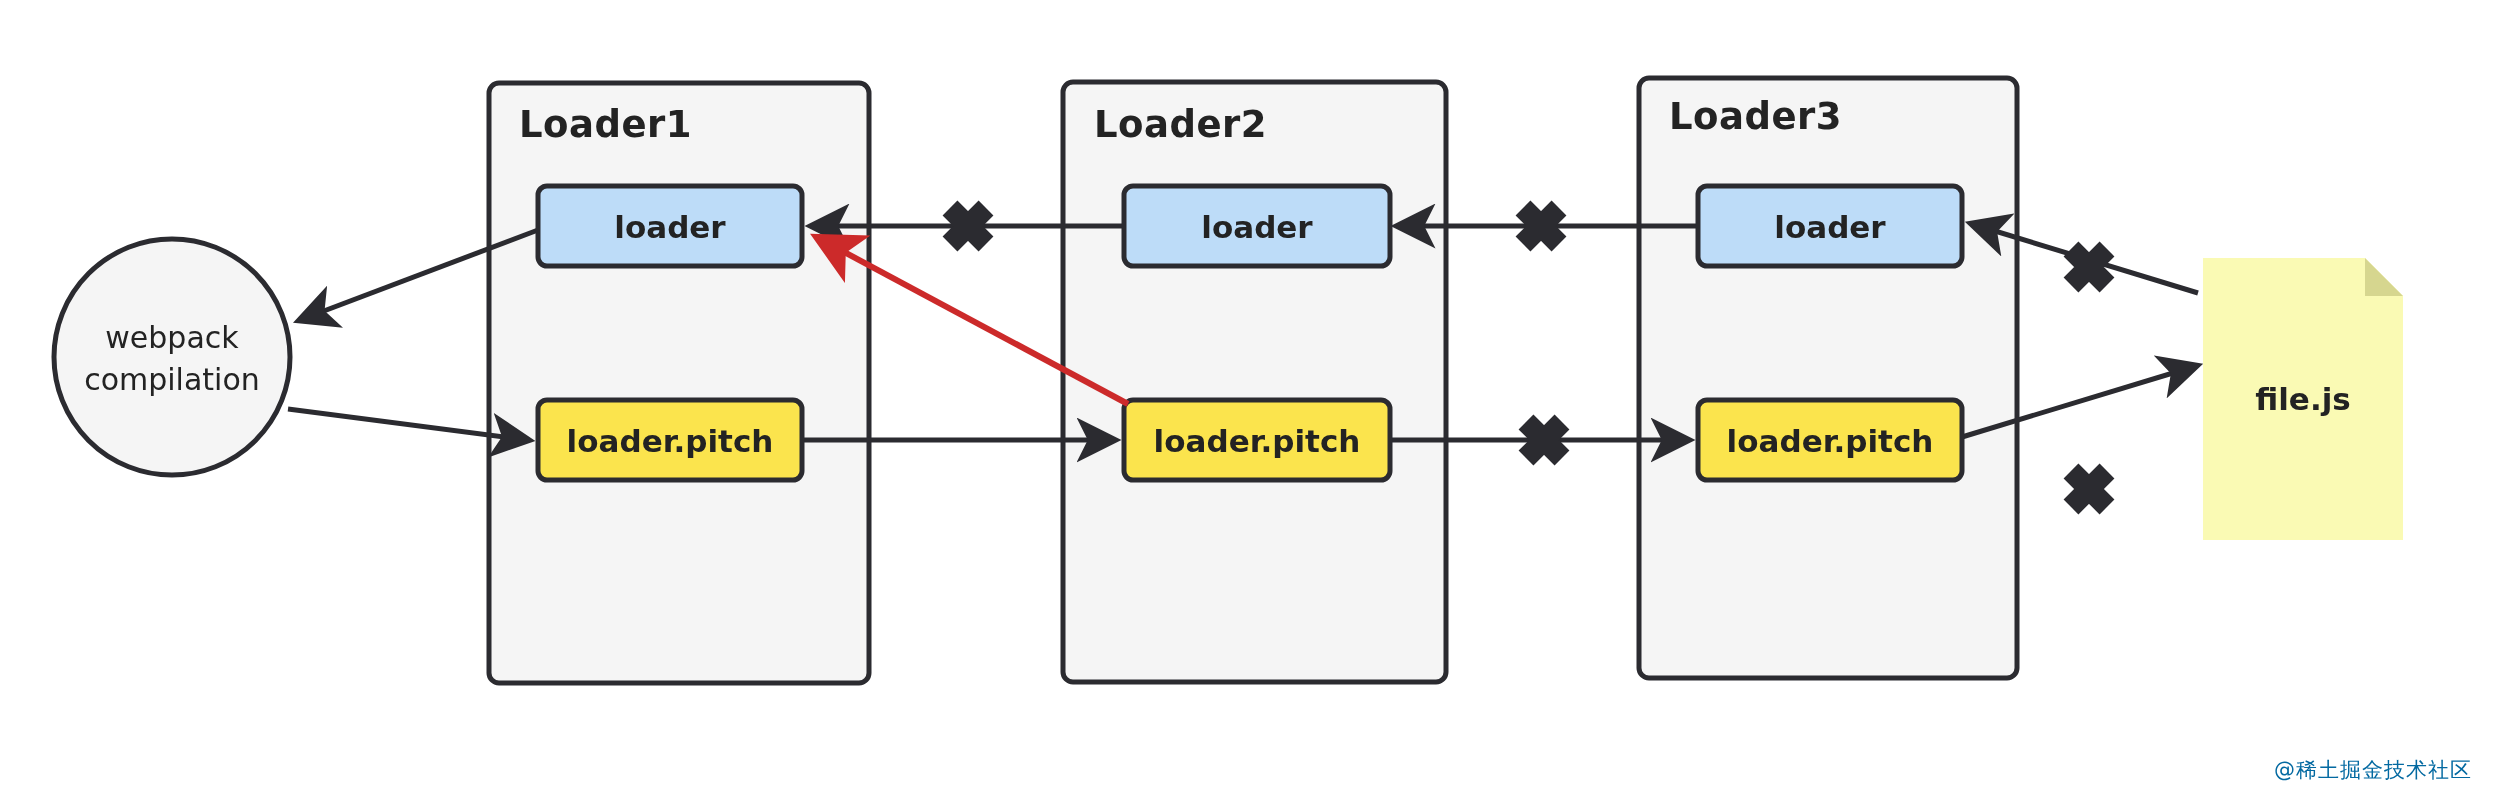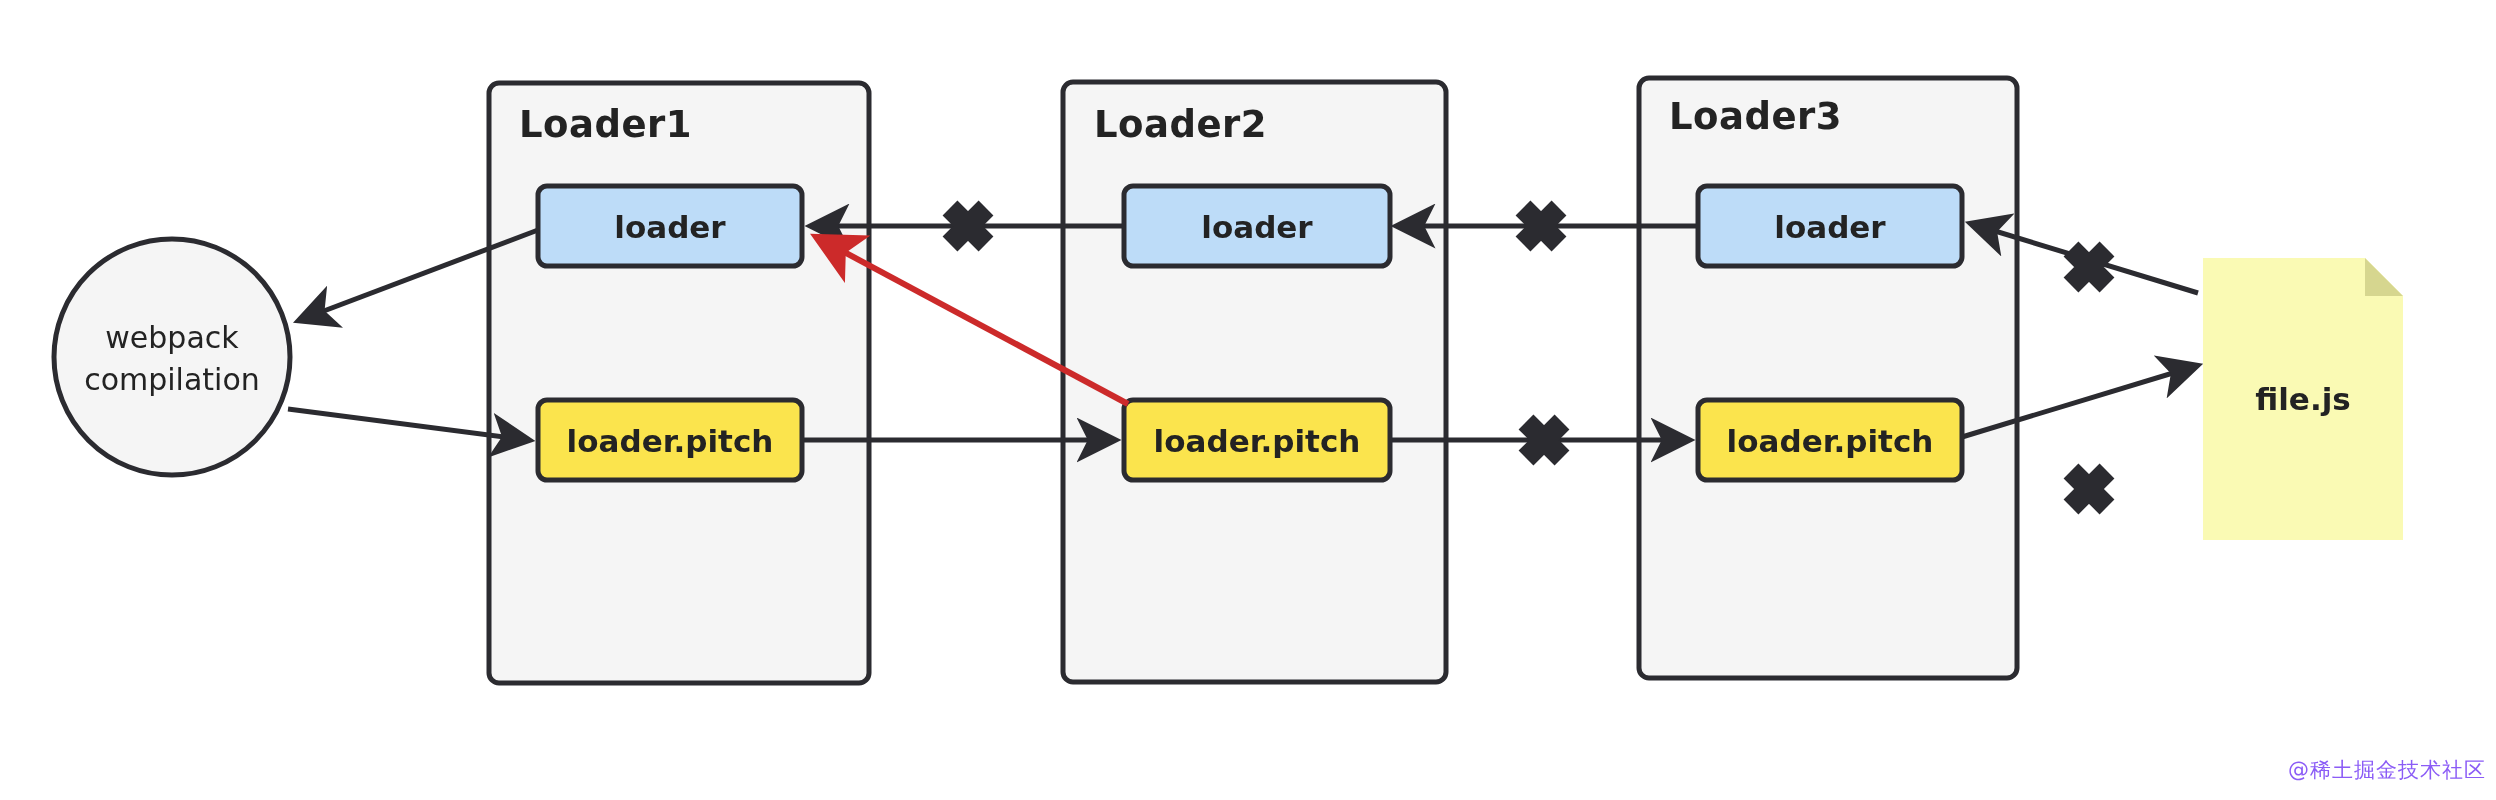--- a/index.html
+++ b/index.html
@@ -40,25 +40,25 @@
   .circle-label {
     font-size: 30px;
     font-weight: 400;
   }
   .file-label {
     font-size: 31px;
     font-weight: 700;
   }
   .watermark {
     position: absolute;
-    right: 10px;
+    right: 24px;
     bottom: 16px;
     font-family: "DejaVu Sans", "Liberation Sans", sans-serif;
     font-size: 21px;
-    color: #8b5cf6;
+    color: #0369a1;
     letter-spacing: 1px;
     user-select: none;
   }
 </style>
 </head>
 <body>
 
 <div id="canvas">
 
   <svg id="diagram-svg" viewBox="0 0 2496 800">

